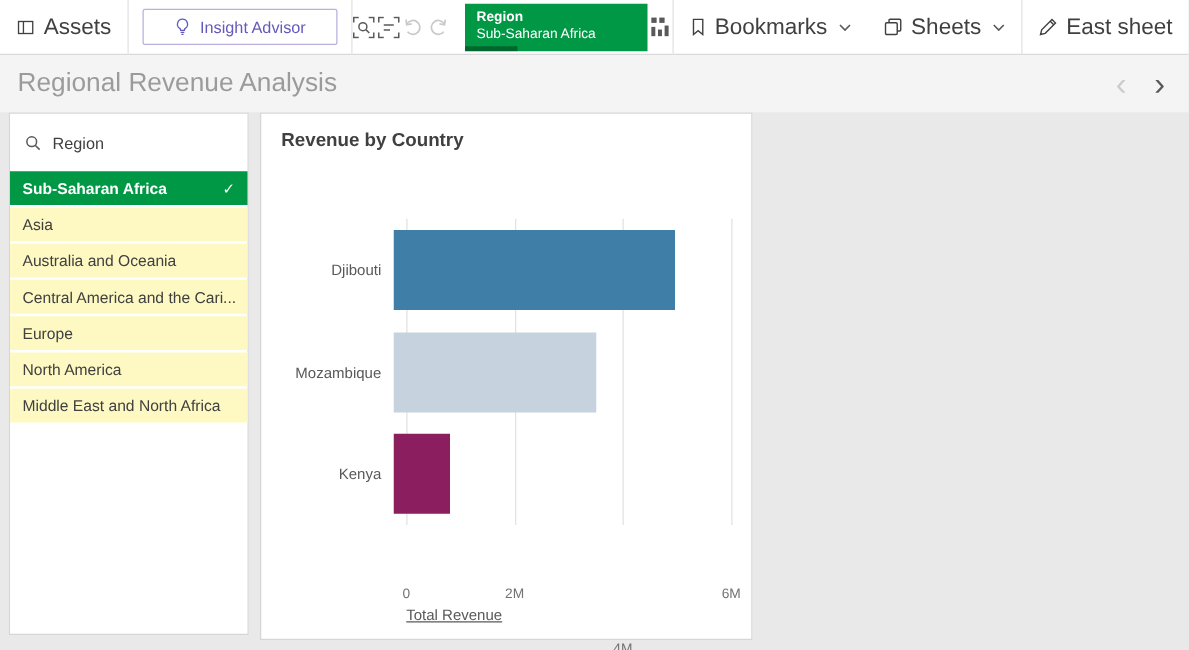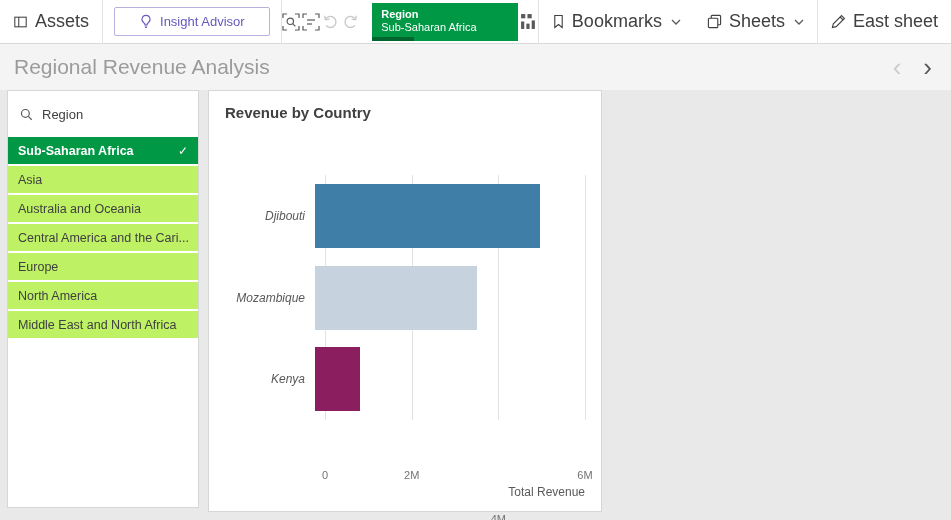--- a/index.html
+++ b/index.html
@@ -37,45 +37,45 @@
 
   
   .content { position:relative; height:430px; background:#e9e9e9; }
 
   
   .filter-pane { position:absolute; left:7px; top:0; width:192px; height:418px;
     background:#fff; border:1px solid #d6d6d6; }
   .fp-header { height:46px; display:flex; align-items:center; gap:9px; padding:0 12px;
     color:#404040; font-size:13px; cursor:pointer; }
   .fp-list { display:flex; flex-direction:column; }
-  .fp-item { height:27px; margin-bottom:2px; padding:0 10px; background:#bef264;
+  .fp-item { height:27px; margin-bottom:2px; padding:0 10px; background:#fef9c3;
     font-size:12.5px; color:#404040; display:flex; align-items:center;
     justify-content:space-between; cursor:pointer; white-space:nowrap; overflow:hidden; }
   .fp-item.selected { background:#009845; color:#fff; font-weight:700; }
   .fp-item .check { font-size:12px; font-weight:400; }
 
   
   .chart-card { position:absolute; left:208px; top:0; width:394px; height:422px;
     background:#fff; border:1px solid #d6d6d6; display:flex; flex-direction:column;gap:43px; }
   .chart-title { font-size:15px; font-weight:700; color:#404040; padding:13px 16px 5px; }
   .chart-plot { position:relative; flex:1; margin:6px 16px 0 6px; }
   .grid-layer { position:absolute; left:110px; right:0; top:0; bottom:0; }
   .gridline { position:absolute; top:0; bottom:0; width:1px; background:#e2e2e2; }
   .bar-rows { position:absolute; inset:0; display:flex; flex-direction:column; }
-  .bar-row { flex:1; display:flex; align-items:center;font-style:italic; }
+  .bar-row { flex:1; display:flex; align-items:center; }
   .bar-cat-label { width:100px; padding-right:10px; text-align:right;
     font-size:12px; color:#595959; flex:none; }
   .bar-track { flex:1; height:64px; position:relative; }
   .bar { height:100%; }
   .x-axis { padding:0 16px 0 6px; }
   .x-ticks { position:relative; margin-left:110px; height:22px; }
   .x-tick { position:absolute; top:6px; transform:translateX(-50%);
     font-size:11px; color:#737373; }
-  .x-title { margin-left:110px; text-align:right; font-size:12px; color:#595959;
-    padding-bottom:12px; }
+  .x-title { margin-left:110px; text-align:left; font-size:12px; color:#595959;
+    padding-bottom:12px;text-decoration:underline; }
 
   svg { display:block; }
 </style>
 </head>
 <body>
 
 <div class="toolbar">
   <button class="tb-btn">
     <span>
       <svg width="15" height="14" viewBox="0 0 16 16" fill="none" stroke="currentColor" stroke-width="1.2">

